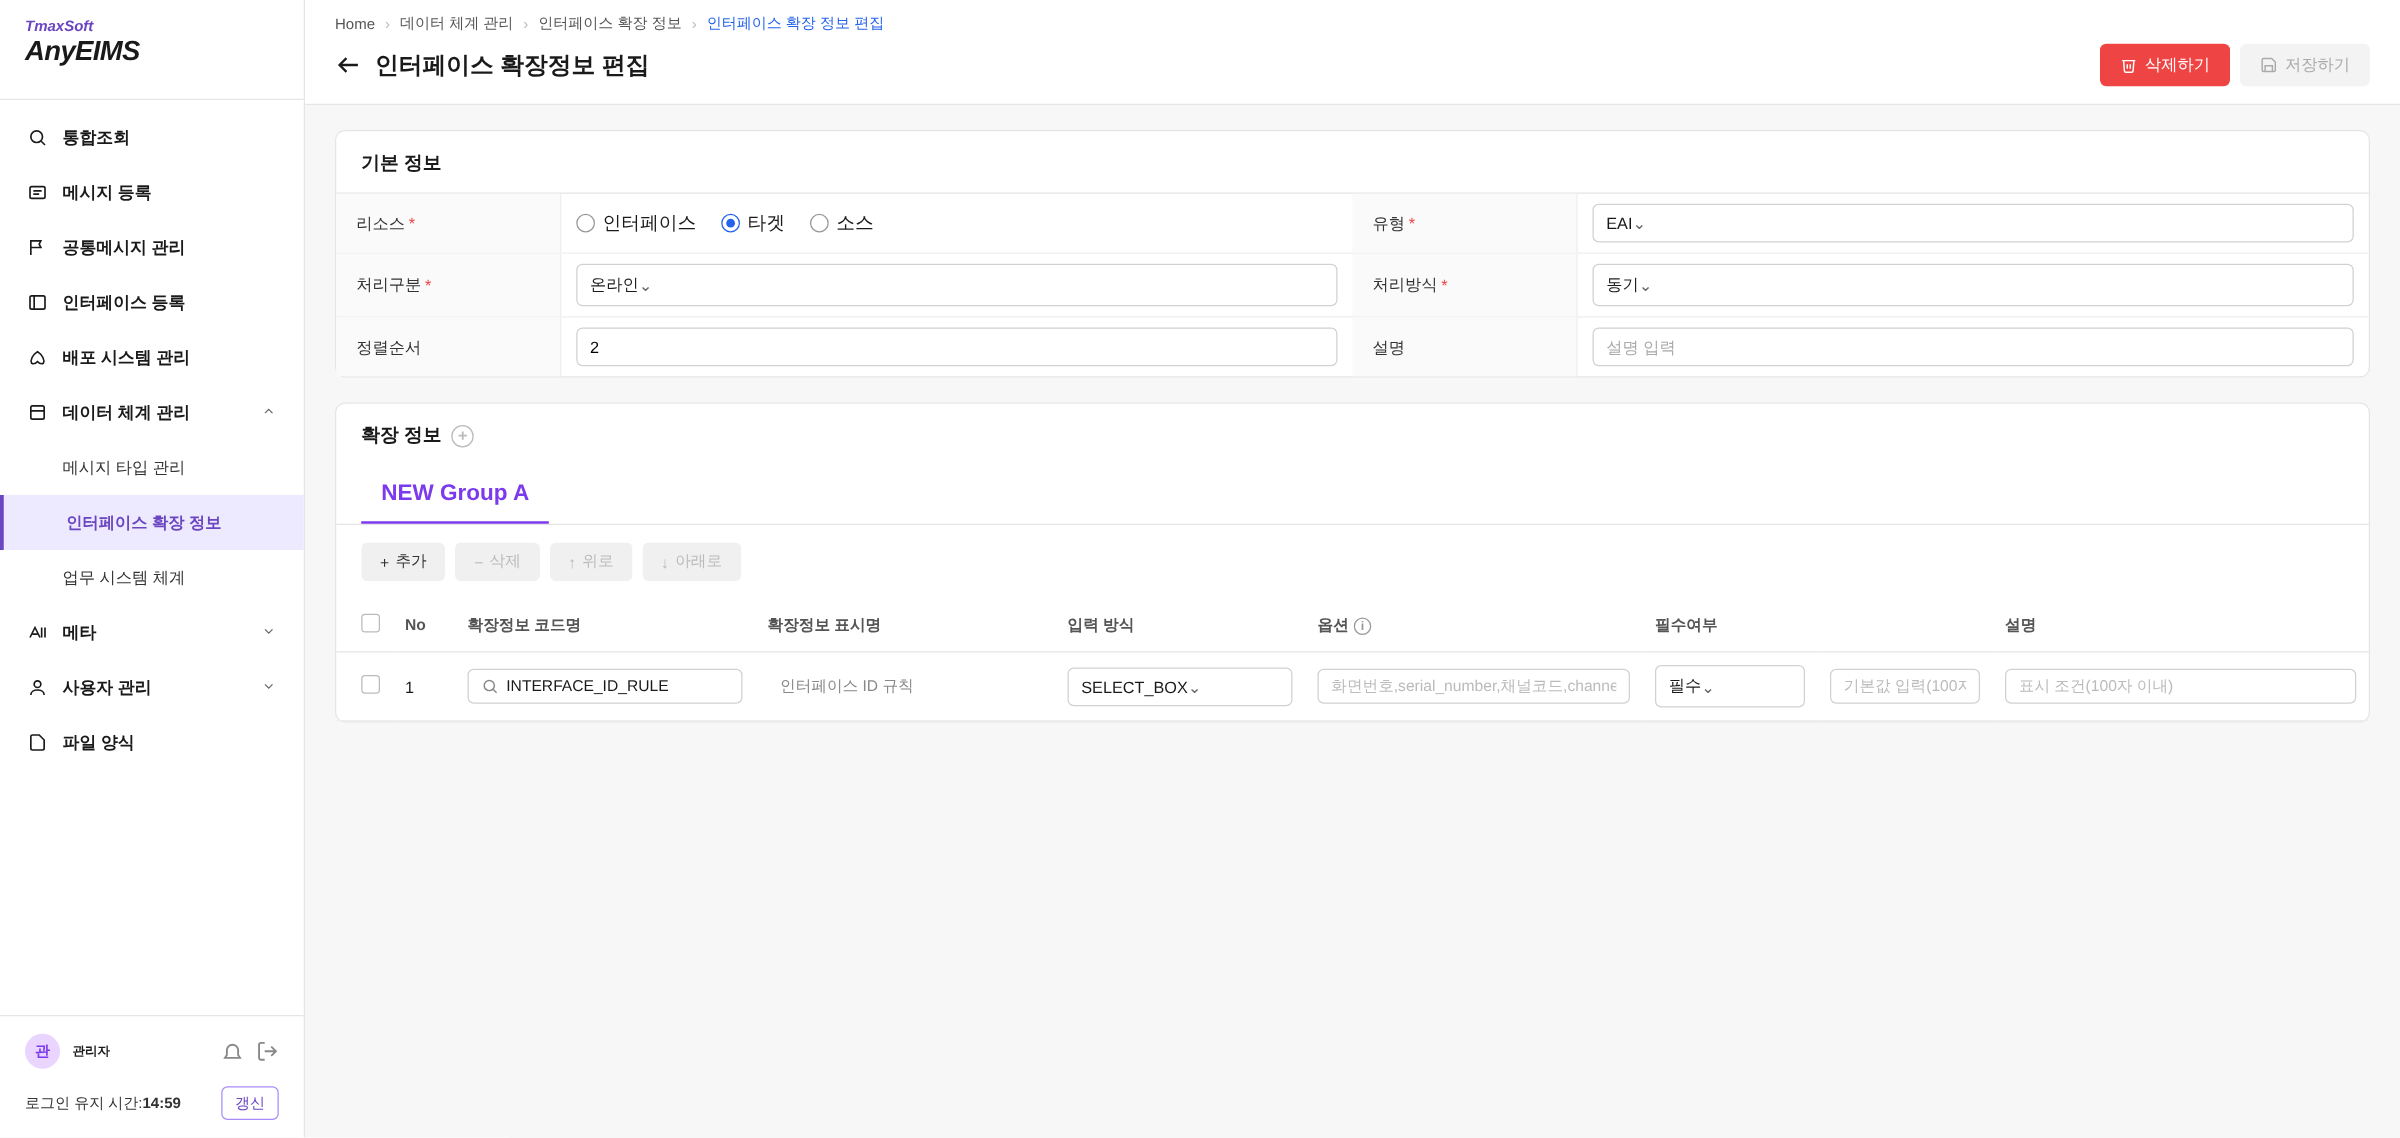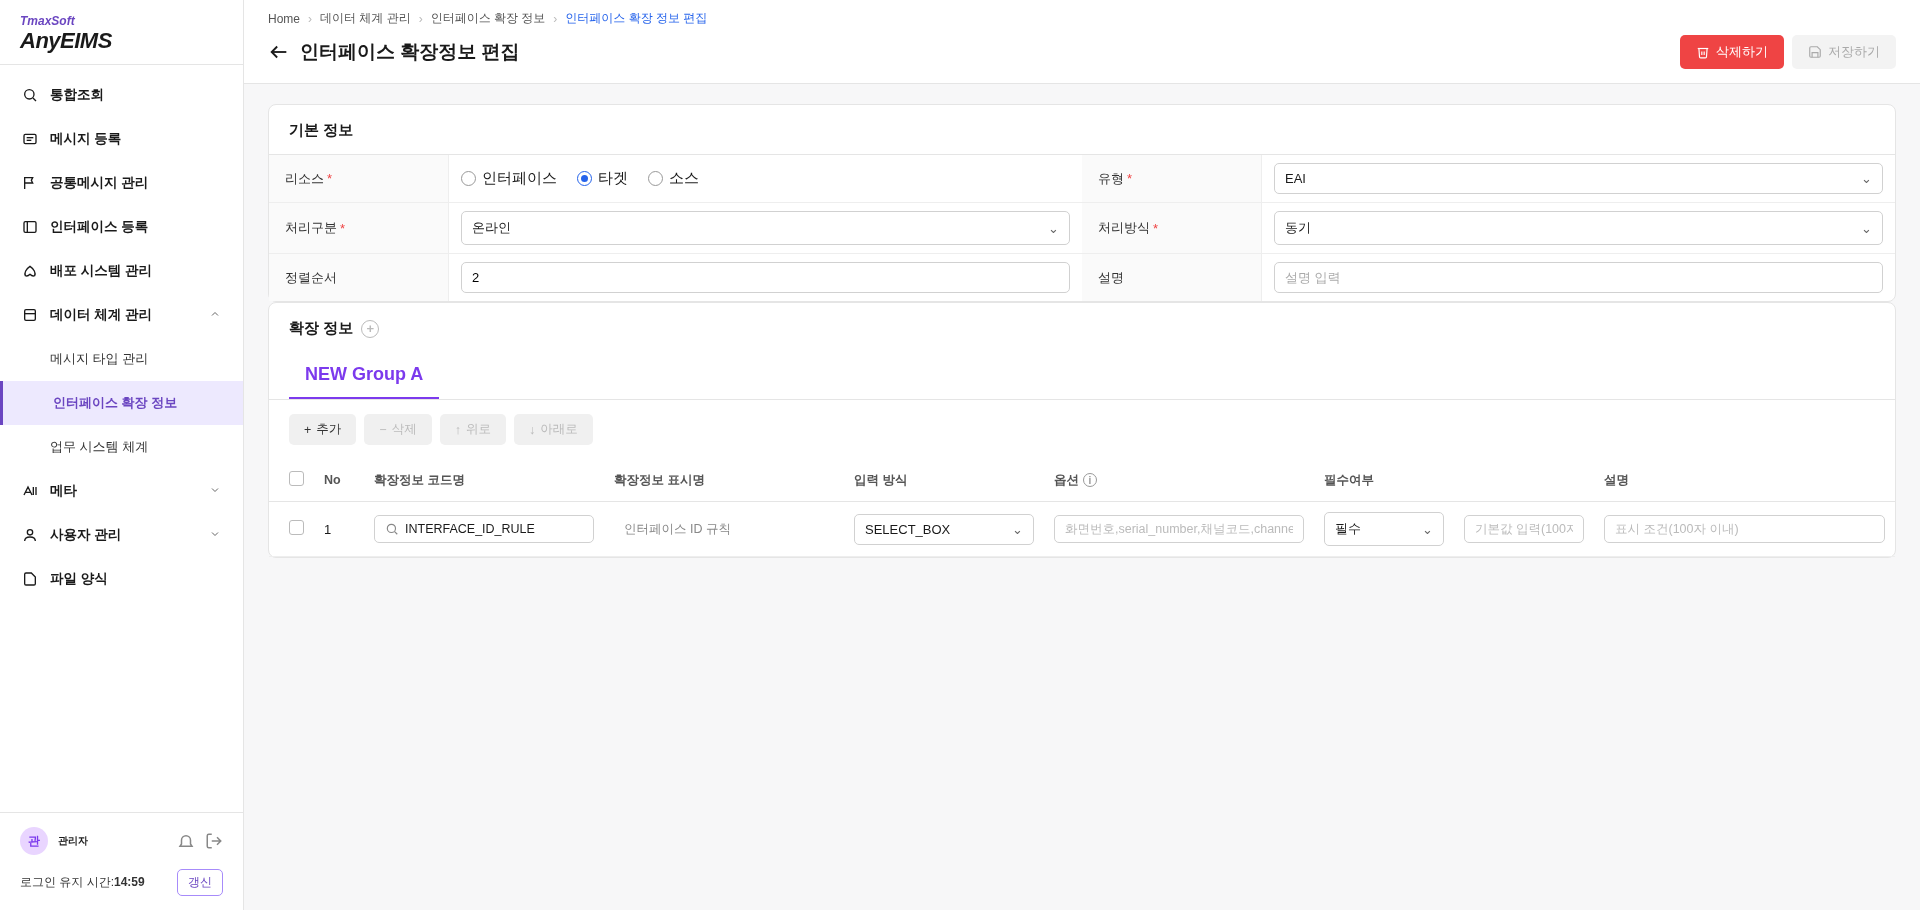--- a/index.html
+++ b/index.html
@@ -1,21 +1,21 @@
 <!DOCTYPE html>
 <html><head>
 <meta charset="utf-8">
 <style>
 * { box-sizing: border-box; margin: 0; padding: 0; }
 body { font-family: -apple-system, BlinkMacSystemFont, "Segoe UI", sans-serif; font-size: 13px; color: #1a1a1a; background: #fff; }
 .app { display: flex; height: 910px; width: 1920px; }
 
 
 .sidebar { width: 244px; border-right: 1px solid #e5e5e5; display: flex; flex-direction: column; }
-.logo-area { padding: 14px 20px 10px; border-bottom: 1px solid #e5e5e5; }
+.logo-area { padding: 14px 20px 25px; border-bottom: 1px solid #e5e5e5; }
 .logo-company { font-size: 12px; font-style: italic; color: #6b46c1; font-weight: 600; }
 .logo-product { font-size: 22px; font-weight: 800; color: #1a1a1a; font-style: italic; letter-spacing: -0.5px; }
 .nav { flex: 1; overflow-y: auto; padding-top: 8px; }
 .nav-item { display: flex; align-items: center; padding: 13px 22px; cursor: pointer; color: #1a1a1a; font-weight: 600; font-size: 13.5px; gap: 12px; }
 .nav-item .chevron { margin-left: auto; color: #666; }
 .nav-sub { padding-left: 50px; }
 .nav-sub-item { padding: 13px 0; cursor: pointer; font-size: 13px; color: #333; }
 .nav-sub-item.active { background: #ede9fe; color: #6b46c1; font-weight: 600; margin-left: -50px; padding-left: 50px; border-left: 3px solid #6b46c1; }
 .nav-icon { width: 16px; height: 16px; display: inline-flex; align-items: center; justify-content: center; }
 
@@ -39,38 +39,38 @@
 .title-row { display: flex; align-items: center; }
 .back-arrow { width: 22px; height: 22px; cursor: pointer; margin-right: 10px; display: inline-flex; align-items: center; justify-content: center; }
 .page-title { font-size: 19px; font-weight: 700; flex: 1; }
 .btn { border: none; border-radius: 5px; padding: 8px 16px; font-size: 13px; cursor: pointer; display: inline-flex; align-items: center; gap: 6px; font-weight: 500; }
 .btn-danger { background: #ef4444; color: #fff; }
 .btn-disabled { background: #f3f3f3; color: #aaa; cursor: default; }
 .btn + .btn { margin-left: 8px; }
 
 .content { padding: 20px 24px; overflow-y: auto; }
 
-.card { background: #fff; border: 1px solid #e5e5e5; border-radius: 8px; }
+.card { background: #fff; border: 1px solid #e5e5e5; border-radius: 8px; margin-bottom: 20px; }
 .card-header { padding: 16px 20px 14px; font-size: 15px; font-weight: 700; display: flex; align-items: center; gap: 8px; }
 .add-circle { width: 18px; height: 18px; border: 1.5px solid #bbb; border-radius: 50%; display: inline-flex; align-items: center; justify-content: center; color: #bbb; font-size: 13px; line-height: 1; cursor: pointer; }
 
 
 .form-grid { border-top: 1px solid #e5e5e5; }
 .form-row { display: flex; border-bottom: 1px solid #eee; }
 .form-row:last-child { border-bottom: none; }
 .form-label { width: 180px; background: #fafafa; padding: 12px 16px; font-size: 13px; color: #333; display: flex; align-items: center; border-right: 1px solid #eee; }
 .form-label .req { color: #ef4444; margin-left: 3px; }
 .form-field { flex: 1; padding: 8px 12px; display: flex; align-items: center; gap: 20px; }
 .radio-group { display: flex; gap: 20px; }
 .radio-item { display: flex; align-items: center; gap: 6px; cursor: pointer; font-size: 15px; }
 .radio { width: 15px; height: 15px; border: 1.5px solid #999; border-radius: 50%; display: inline-flex; align-items: center; justify-content: center; }
 .radio.checked { border-color: #2563eb; }
 .radio.checked::after { content: ''; width: 7px; height: 7px; background: #2563eb; border-radius: 50%; }
 .select, .input { width: 100%; border: 1px solid #d1d1d1; border-radius: 5px; padding: 7px 10px; font-size: 13px; background: #fff; position: relative; }
-.select { display: flex; align-items: center; justify-content: space-between; cursor: pointer; }
+.select { display: flex; align-items: center; cursor: pointer; }
 .select .chev { color: #666; }
 .input::placeholder { color: #aaa; }
 
 
 .tabs { display: flex; border-bottom: 1px solid #e5e5e5; padding: 0 20px; }
 .tab { padding: 12px 16px; font-size: 18px; font-weight: 600; color: #9ca3af; cursor: pointer; border-bottom: 2px solid transparent; }
 .tab.active { color: #7c3aed; border-bottom-color: #7c3aed; }
 
 
 .table-toolbar { display: flex; gap: 8px; padding: 14px 20px; }

